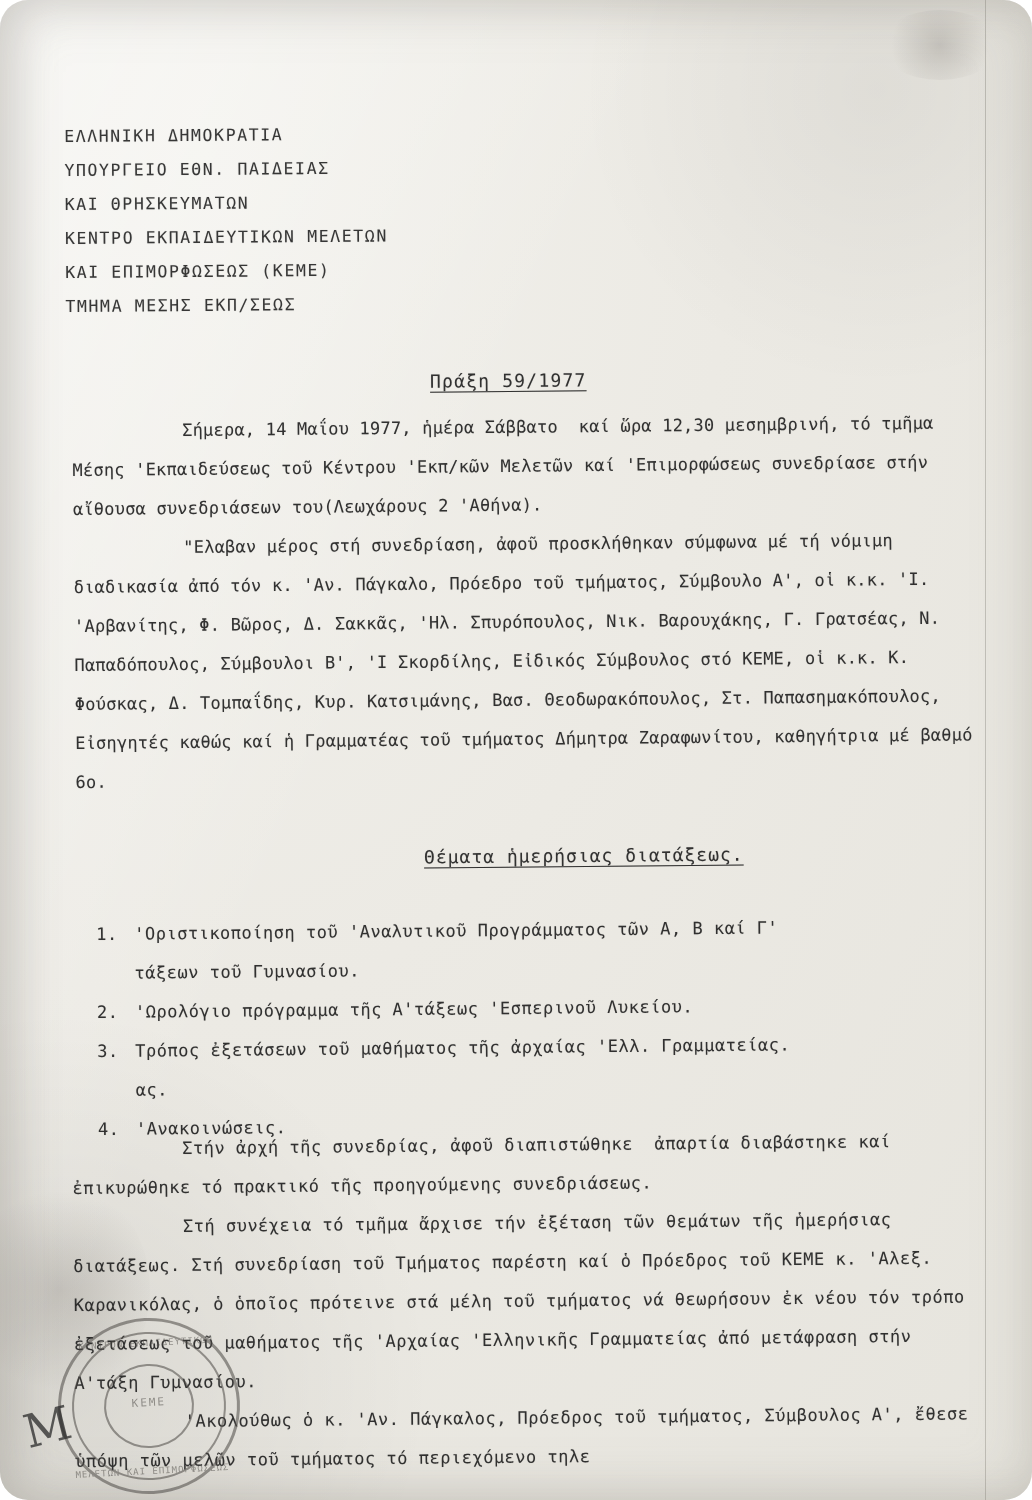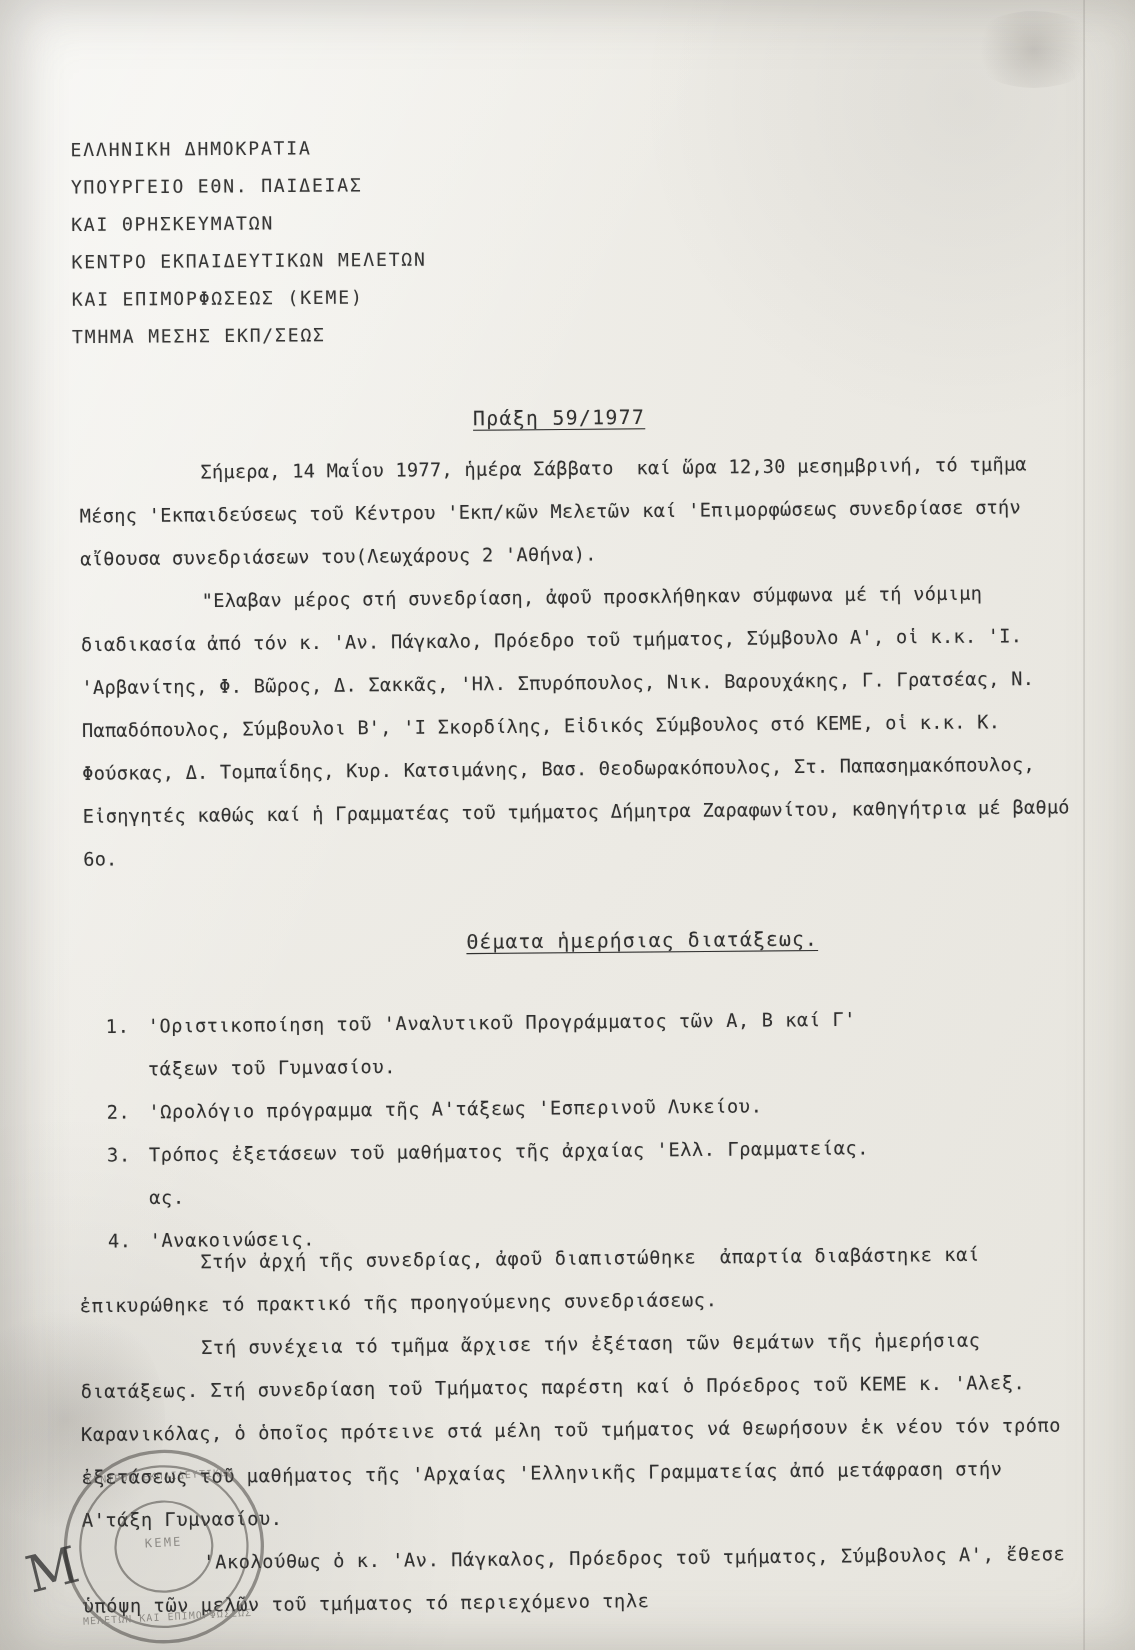--- a/index.html
+++ b/index.html
@@ -9,20 +9,21 @@
   }
   .page {
     position: relative;
     width: 1032px;
     height: 1500px;
     overflow: hidden;
     background:
       radial-gradient(ellipse at 20% 10%, #f2f1ec 0%, #eceae4 45%, #e6e4dd 100%);
     font-family: "DejaVu Sans Mono", monospace;
     color: #2b2b2b;
+    border-radius: 28px;
   }
   
   .page::before {
     content: "";
     position: absolute;
     inset: 0;
     background:
       radial-gradient(circle at 85% 6%, rgba(0,0,0,0.05) 0%, rgba(0,0,0,0) 18%),
       radial-gradient(circle at 6% 92%, rgba(0,0,0,0.07) 0%, rgba(0,0,0,0) 22%),
       linear-gradient(115deg, rgba(255,255,255,0.55) 0%, rgba(255,255,255,0) 40%);

